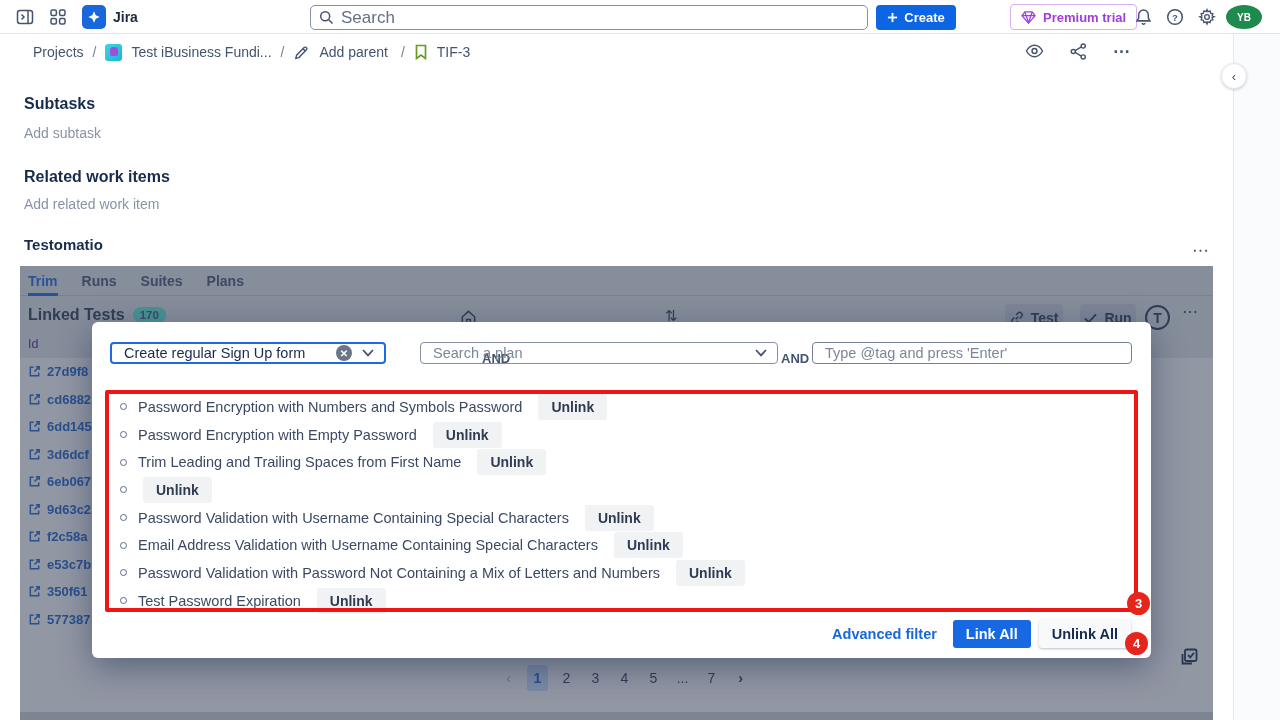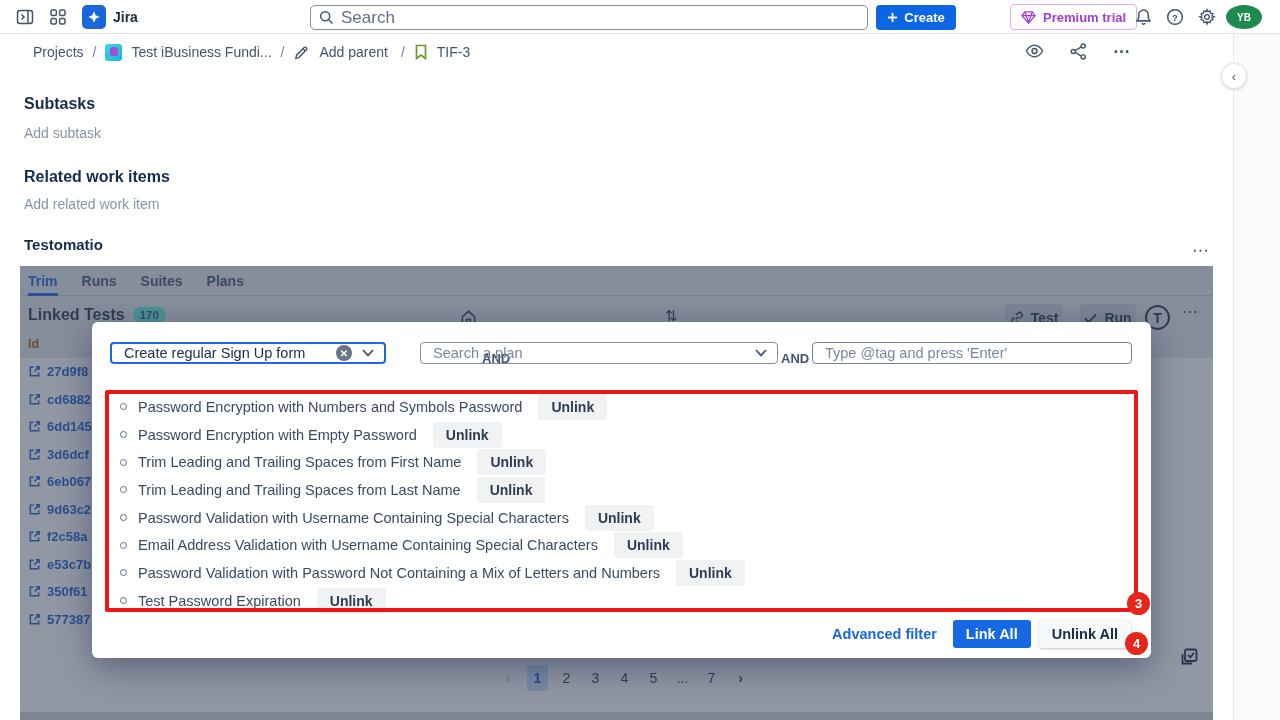--- a/index.html
+++ b/index.html
@@ -46,21 +46,21 @@
   .tab { font-size:14px; font-weight:bold; color:#44546F; height:30px; display:flex; align-items:center; cursor:pointer; }
   .tab.active { color:#1868DB; box-shadow:inset 0 -3px 0 #1868DB; }
   .lt-row { position:absolute; left:8px; top:40px; display:flex; align-items:center; gap:8px; }
   .lt-label { font-size:16px; font-weight:bold; color:#2B3950; }
   .lt-count { background:#5eead4; color:#44546F; font-size:11.5px; font-weight:bold; border-radius:9px; padding:2px 7px; }
   .tool-pill { position:absolute; top:38px; height:28px; border-radius:4px; display:flex; align-items:center; justify-content:center; gap:7px; font-size:14px; color:#2B3950; cursor:pointer; }
   .pill-light { background:#FBFCFD;margin-top:30px; }
   .pill-dark { background:#C9CFDA; font-weight:bold; }
   .t-logo { position:absolute; left:1125px; top:39px; width:25px; height:25px; border-radius:50%; border:2.5px solid #253858; color:#253858; font-weight:bold; font-size:14px; display:flex; align-items:center; justify-content:center; cursor:pointer; }
   .frame-more { position:absolute; left:1162px; top:36px; font-size:16px; letter-spacing:1px; color:#2B3950; cursor:pointer; }
-  .id-head { position:absolute; left:8px; top:71px; font-size:12.5px; font-weight:bold; color:#a16207; }
+  .id-head { position:absolute; left:8px; top:71px; font-size:12.5px; font-weight:normal; color:#4c1d95; }
   .id-rows { position:absolute; left:8px; top:92px; }
   .id-row { height:27.5px; display:flex; align-items:center; gap:6px; cursor:pointer; }
   .id-row span { font-size:13px; font-weight:bold; color:#1D5FC5; }
   .pager { position:absolute; left:478px; top:399px; display:flex; align-items:center; gap:8px; }
   .pg { min-width:21px; height:26px; display:flex; align-items:center; justify-content:center; font-size:14px; color:#2B3950; border-radius:3px; cursor:pointer; }
   .pg.active { background:#C4D9F7; color:#1D5FC5; font-weight:bold; }
   .pg.prev { color:#A9B0BC; }
   .pg.next { font-weight:bold; }
   .frame-foot { position:absolute; left:0; bottom:0; width:100%; height:8px; background:#C9CCD2; }
   .edit-ic { position:absolute; left:1158px; top:380px; color:#172B4D; cursor:pointer; }
@@ -394,21 +394,20 @@
           <span class="lbl">Password Encryption with Empty Password</span>
           <button class="unlink-btn">Unlink</button>
         </div>
       <div class="m-item">
           <span class="bullet"></span>
           <span class="lbl">Trim Leading and Trailing Spaces from First Name</span>
           <button class="unlink-btn">Unlink</button>
         </div>
       <div class="m-item">
           <span class="bullet"></span>
-          <span class="lbl">Trim Leading and Trailing Spaces from Last Name</span>
           <button class="unlink-btn">Unlink</button>
         </div>
       <div class="m-item">
           <span class="bullet"></span>
           <span class="lbl">Password Validation with Username Containing Special Characters</span>
           <button class="unlink-btn">Unlink</button>
         </div>
       <div class="m-item">
           <span class="bullet"></span>
           <span class="lbl">Email Address Validation with Username Containing Special Characters</span>

